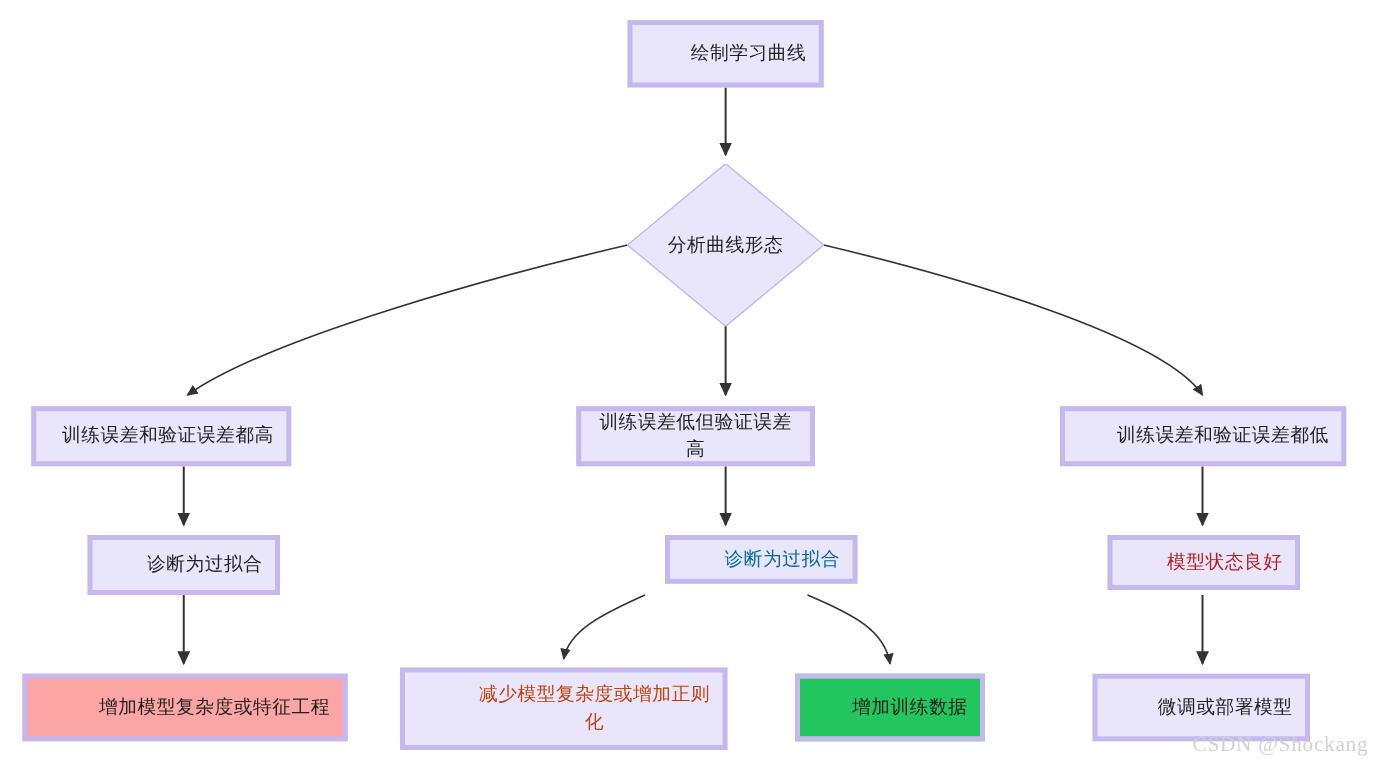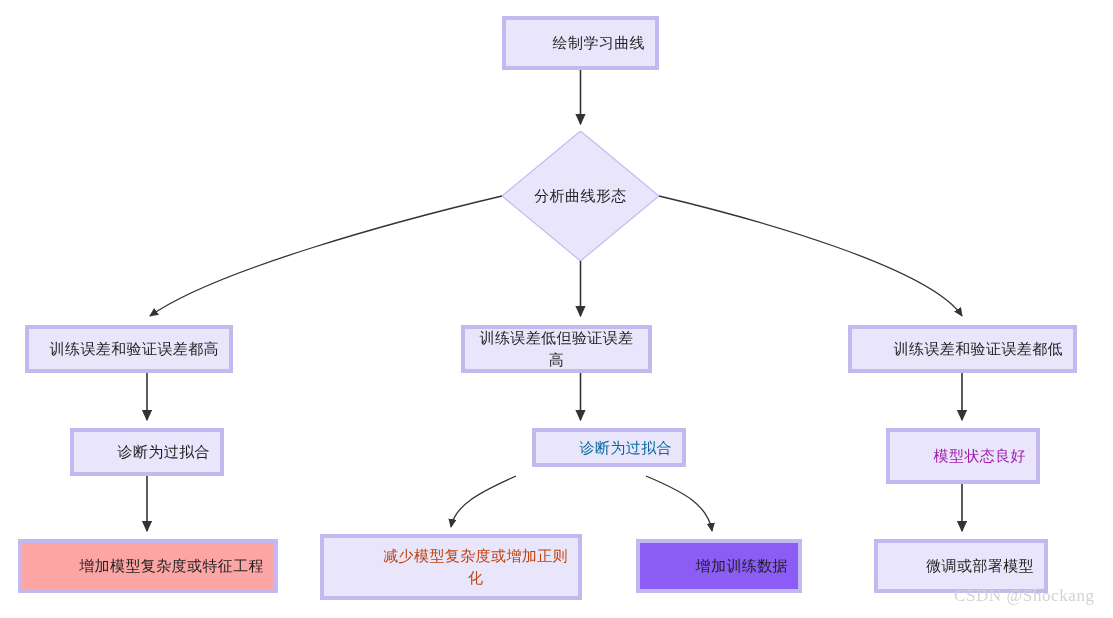--- a/index.html
+++ b/index.html
@@ -125,32 +125,32 @@
   <div class="node" style="left: 848px; top: 325px; width: 229px; height: 48px; background: rgb(233, 230, 251); border-color: rgb(197, 184, 238); color: rgb(31, 31, 31);">
     <span class="node-label">训练误差和验证误差都低</span>
   </div>
 
   <div class="node" style="left: 70px; top: 428px; width: 154px; height: 48px; background: rgb(233, 230, 251); border-color: rgb(197, 184, 238); color: rgb(31, 31, 31);">
     <span class="node-label">诊断为过拟合</span>
   </div>
   <div class="node" style="left: 504px; top: 428px; width: 154px; height: 39px; background: rgb(233, 230, 251); border-color: rgb(197, 184, 238); color: #0369a1; margin-left: 28px;">
     <span class="node-label">诊断为过拟合</span>
   </div>
-  <div class="node" style="left: 886px; top: 428px; width: 154px; height: 56px; background: rgb(233, 230, 251); border-color: rgb(197, 184, 238); color: #a21caf;">
+  <div class="node" style="left: 886px; top: 428px; width: 154px; height: 44px; background: rgb(233, 230, 251); border-color: rgb(197, 184, 238); color: #b91c1c;">
     <span class="node-label">模型状态良好</span>
   </div>
 
   <div class="node" style="left: 18px; top: 539px; width: 260px; height: 54px; background: #fca5a5; border-color: rgb(197, 184, 238); color: rgb(31, 31, 31);">
     <span class="node-label">增加模型复杂度或特征工程</span>
   </div>
   <div class="node" style="left: 320px; top: 534px; width: 262px; height: 66px; background: rgb(233, 230, 251); border-color: rgb(197, 184, 238); color: #c2410c;">
     <span class="node-label">减少模型复杂度或增加正则
 化</span>
   </div>
-  <div class="node" style="left: 636px; top: 539px; width: 166px; height: 54px; background: #8b5cf6; border-color: rgb(197, 184, 238); color: rgb(31, 31, 31);">
+  <div class="node" style="left: 636px; top: 539px; width: 152px; height: 54px; background: #22c55e; border-color: rgb(197, 184, 238); color: rgb(31, 31, 31);">
     <span class="node-label">增加训练数据</span>
   </div>
   <div class="node" style="left: 874px; top: 539px; width: 174px; height: 54px; background: rgb(233, 230, 251); border-color: rgb(197, 184, 238); color: rgb(31, 31, 31);">
     <span class="node-label">微调或部署模型</span>
   </div>
 
   <div id="watermark" style="left: 954px; top: 586px; color: rgb(210, 210, 210);">CSDN @Shockang</div>
 
 </div>
 

